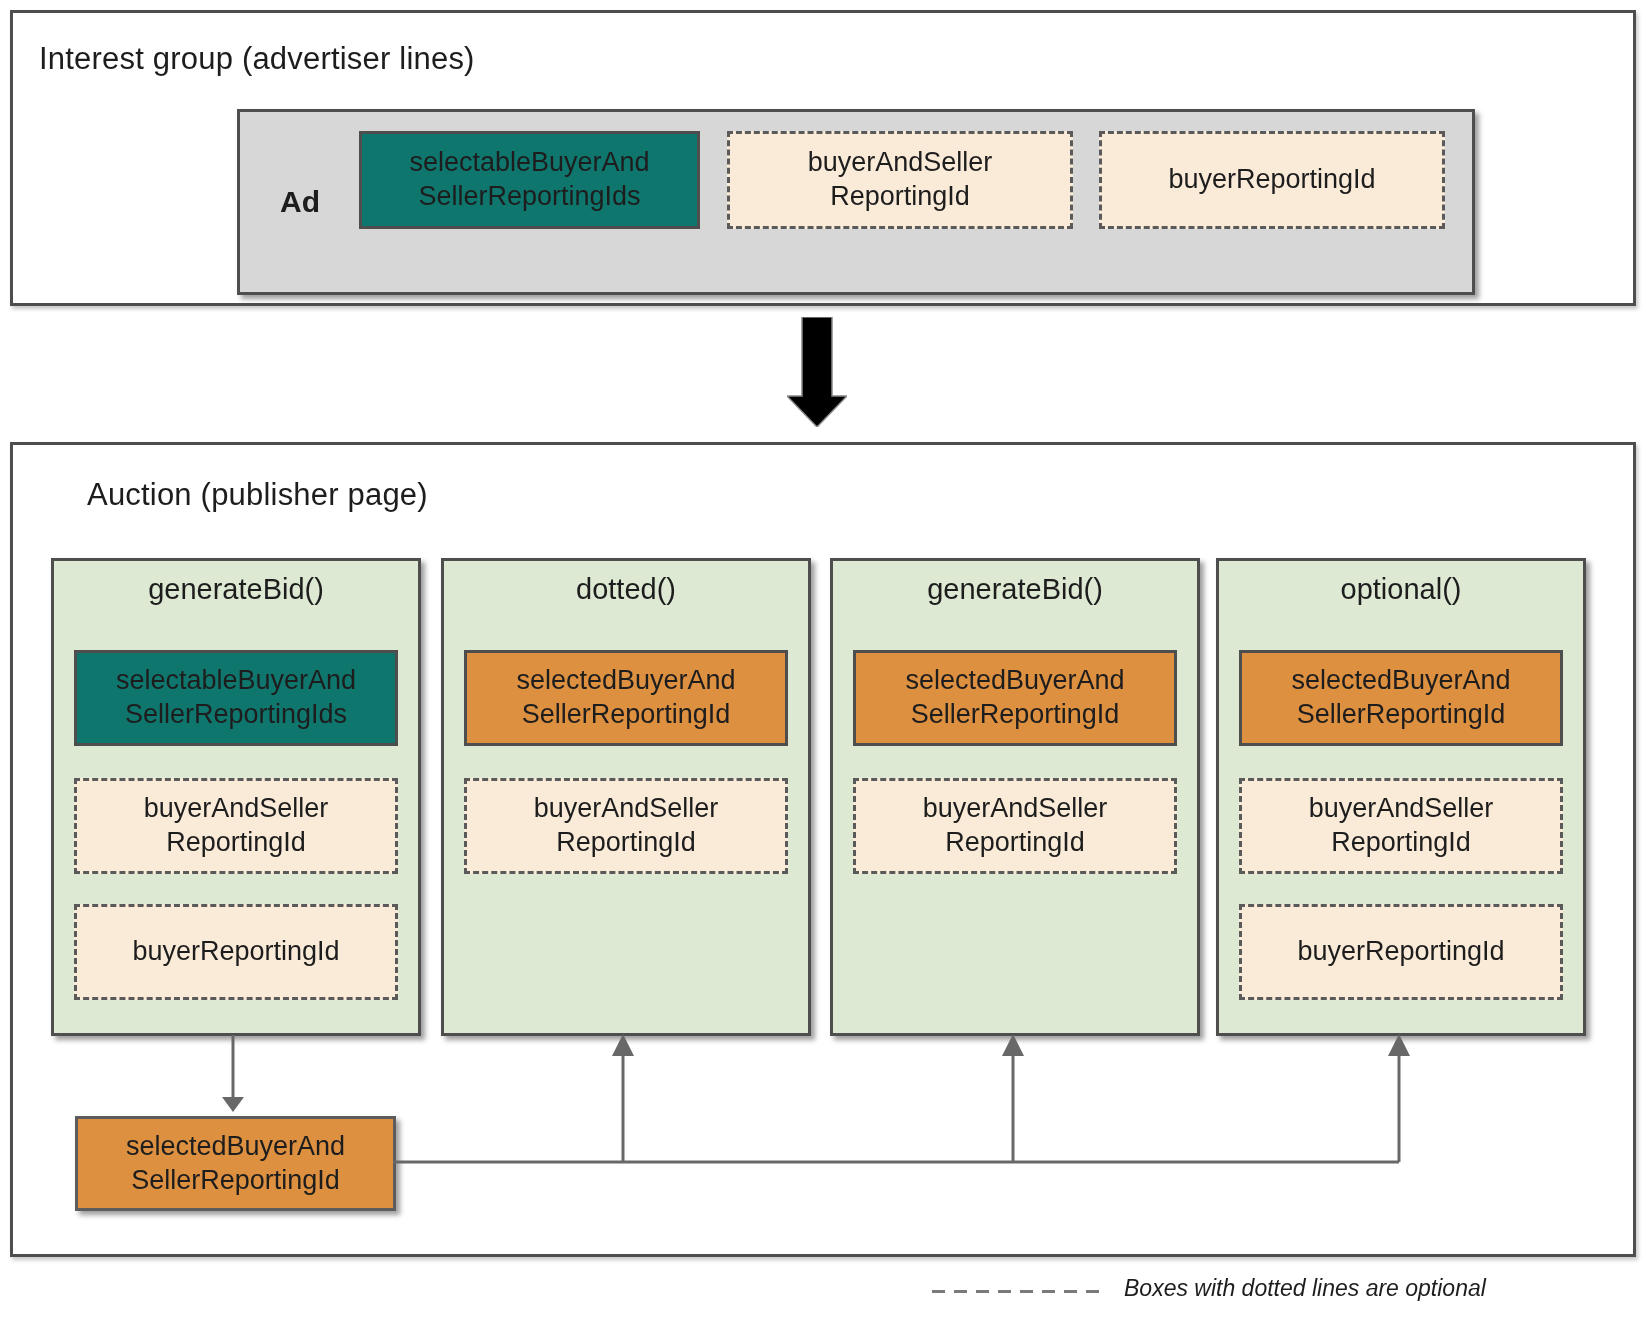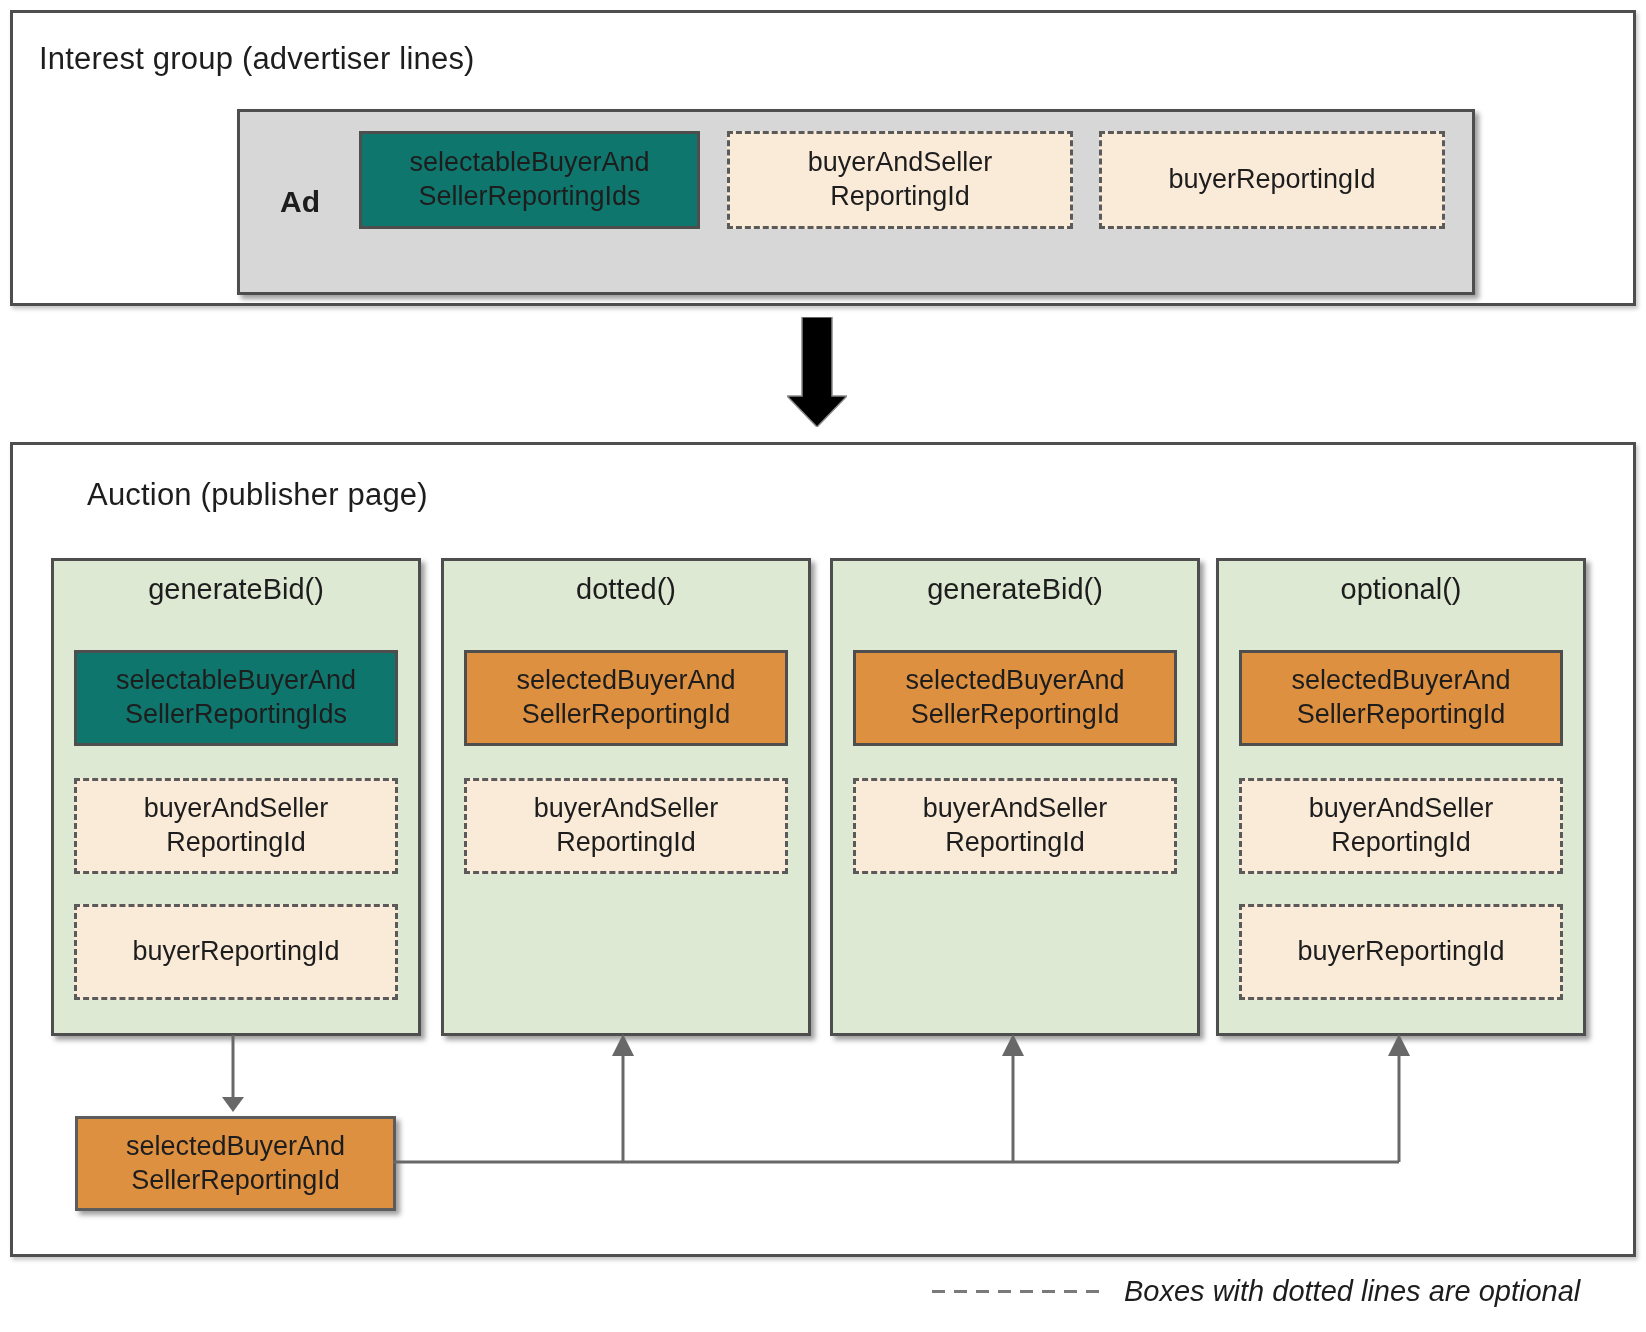--- a/index.html
+++ b/index.html
@@ -69,21 +69,21 @@
   }
   .selected-box .box-label{white-space:pre-line;}
   
   .connectors{position:absolute;left:0;top:0;pointer-events:none;}
   
   .legend-dash{
     position:absolute;left:932px;top:1290px;width:170px;height:3px;
     background:repeating-linear-gradient(90deg,#7a7a7a 0 13px,transparent 13px 22px);
   }
   .legend-text{
-    position:absolute;left:1124px;top:1275px;font-size:29px;font-style:italic;
+    position:absolute;left:1124px;top:1275px;font-size:23px;font-style:italic;
     color:#1d1d1d;white-space:nowrap;
   }
 </style>
 </head>
 <body>
 
 <div class="canvas">
 
   <div class="panel" style="left:10px;top:10px;width:1626px;height:296px;">
     <div class="panel-title" style="left:26px;top:28px;">Interest group (advertiser lines)</div>

